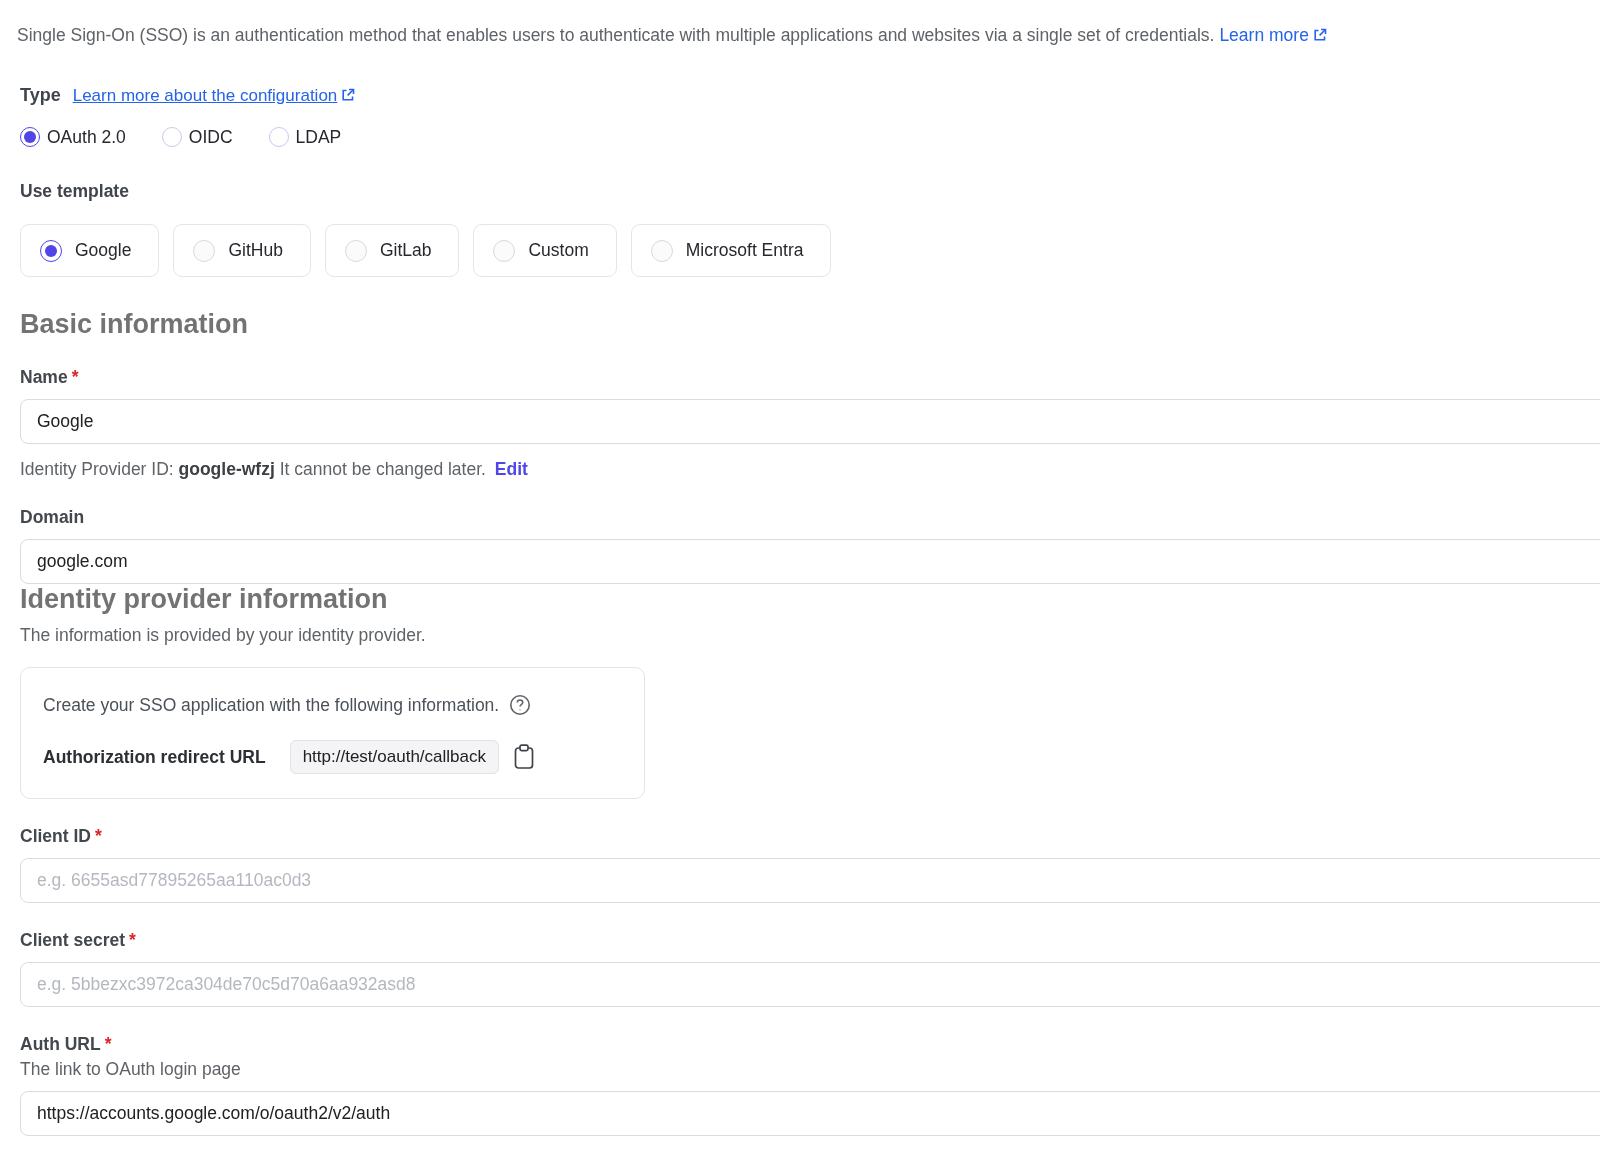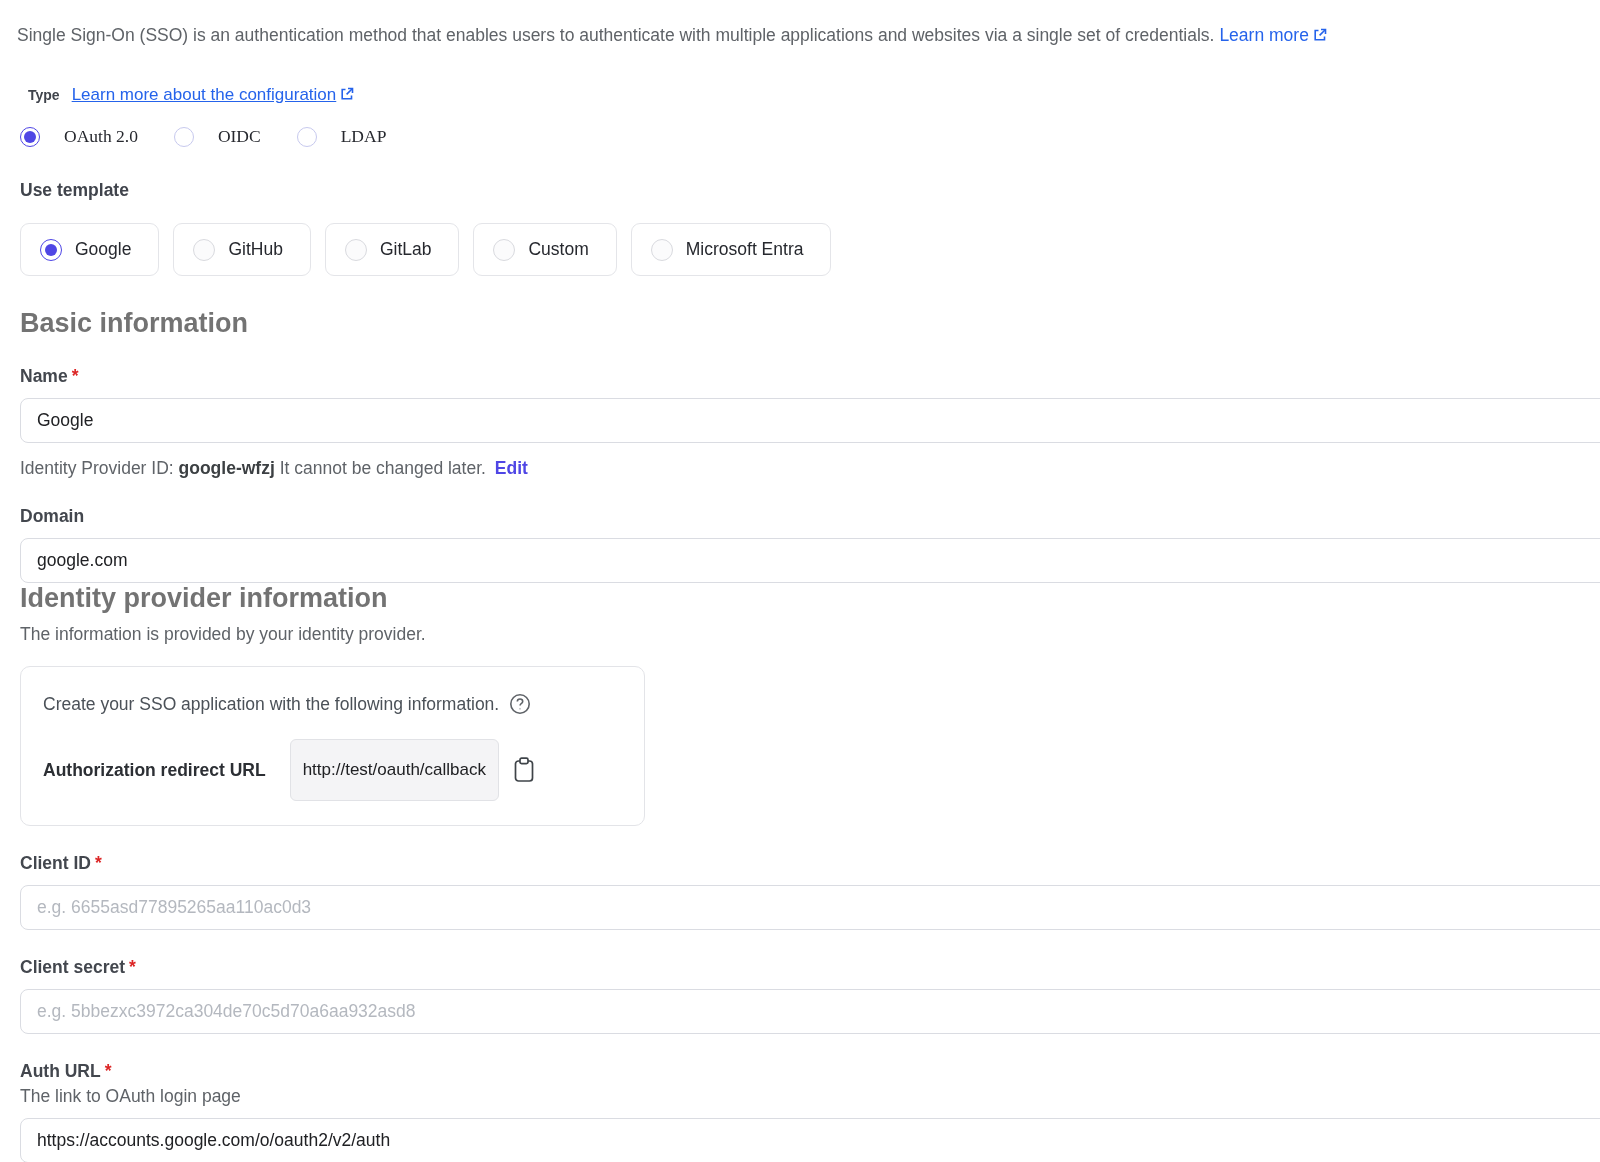--- a/index.html
+++ b/index.html
@@ -12,23 +12,23 @@
   .page { padding: 24px 0 0 20px; width: 1600px; }
 
   
   .intro { color: #5f6368; font-size: 17.5px; line-height: 23px; margin-left: -3px; }
   .link-blue { color: #2563eb; text-decoration: none; cursor: pointer; }
   .link-blue.underlined { text-decoration: underline; }
   .ext-icon { display: inline-block; vertical-align: -2px; margin-left: 3px; }
 
   
   .type-row { margin-top: 38px; display: flex; align-items: center; gap: 12px; }
-  .field-label-strong { font-weight: 600; color: #40444c; font-size: 14px; margin-left: 8px; }
+  .field-label-strong { font-weight: 600; color: #40444c; font-size: 18px; }
   .radio-row { margin-top: 21px; display: flex; align-items: center; gap: 36px; }
-  .radio-item { display: flex; align-items: flex-end; gap: 24px; cursor: pointer; font-family: Liberation Serif, serif; }
+  .radio-item { display: flex; align-items: flex-start; gap: 7px; cursor: pointer; }
   .radio-item .rlabel { color: #26282e; font-size: 17.5px; }
   .radio { width: 20px; height: 20px; border-radius: 50%; border: 1.5px solid #c7c9ee; background: #fff; position: relative; flex: 0 0 auto; }
   .radio.selected { border-color: #4f46e5; }
   .radio.selected::after { content: ""; position: absolute; inset: 3px; border-radius: 50%; background: #4f46e5; }
 
   
   .use-template-label { margin-top: 33px; font-weight: 600; color: #40444c; font-size: 17.5px; }
   .cards-row { margin-top: 22px; display: flex; gap: 14px; }
   .tcard { height: 53px; border: 1px solid #e4e5e9; border-radius: 9px; background: #fff;
            display: flex; align-items: center; gap: 13px; padding: 0 27px 0 19px; cursor: pointer; }
@@ -59,21 +59,21 @@
   .edit-link { color: #4f46e5; font-weight: 600; text-decoration: none; cursor: pointer; margin-left: 4px; }
 
   .helper-text { margin-top: 4px; color: #5f6368; font-size: 17.5px; }
 
   
   .info-card { margin-top: 21px; width: 625px; border: 1px solid #e3e4e8; border-radius: 10px; padding: 26px 22px 24px 22px; background: #fff; }
   .info-card .line1 { display: flex; align-items: center; gap: 10px; color: #4b5158; font-size: 17.5px; }
   .info-card .line2 { margin-top: 24px; display: flex; align-items: center; }
   .redirect-label { font-weight: 600; color: #2c2f34; font-size: 17.5px; }
   .code-pill { margin-left: 24px; background: #f4f4f6; border: 1px solid #e1e2e6; border-radius: 6px;
-               padding: 20px 12px; font-size: 17px; color: #202124; white-space: nowrap; }
+               padding: 6px 12px; font-size: 17px; color: #202124; white-space: nowrap; }
   .copy-btn { margin-left: 13px; background: none; border: none; cursor: pointer; padding: 0; display: flex; align-items: center; }
 
   svg { display: block; }
 </style>
 </head>
 <body>
 
 <div class="page">
 
   <p class="intro"><span>Single Sign-On (SSO) is an authentication method that enables users to authenticate with multiple applications and websites via a single set of credentials.</span>

